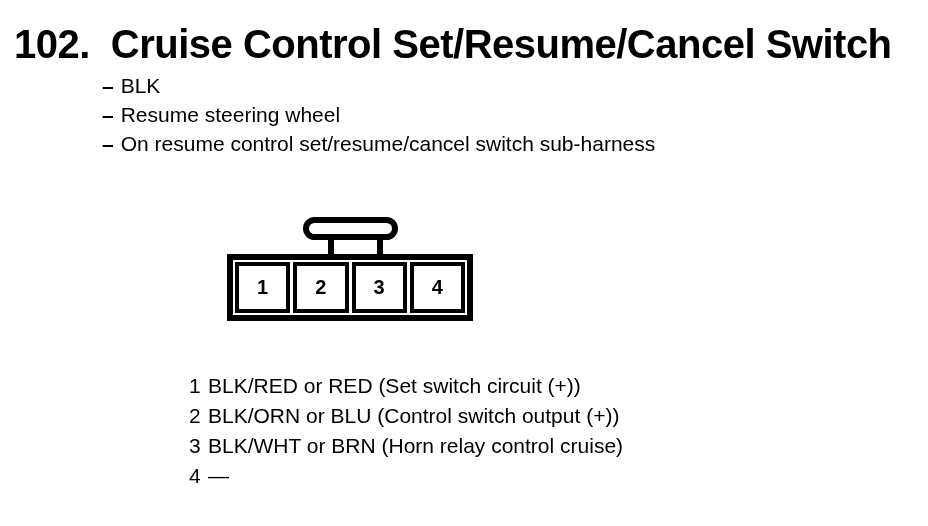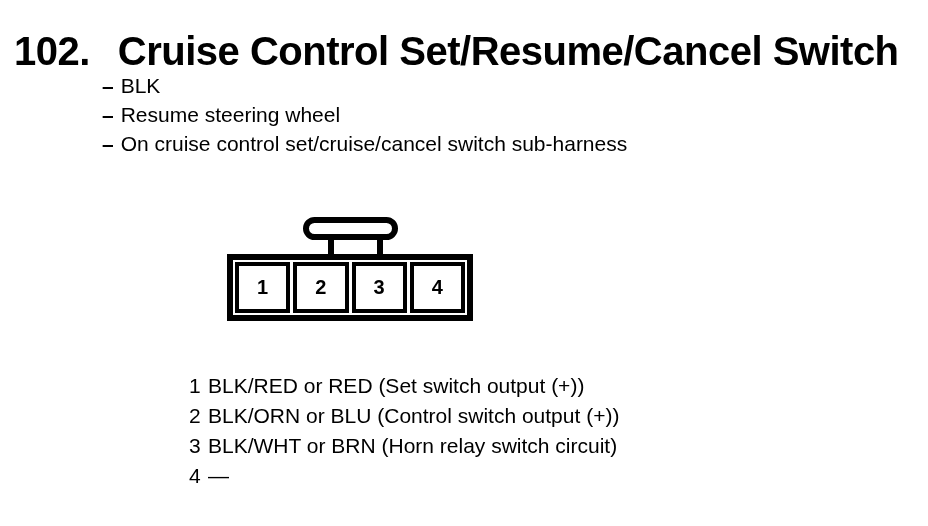--- a/index.html
+++ b/index.html
@@ -20,21 +20,21 @@
     top: 13px;
     display: flex;
     gap: 13px;
     align-items: baseline;
     font-weight: bold;
     font-size: 40px;
     line-height: 46px;
     letter-spacing: -0.5px;
     white-space: nowrap;
   }
-  .header h1 { margin: 15px; font-size: inherit; font-weight: inherit; display: inline; }
+  .header h1 { margin: 8px; font-size: inherit; font-weight: inherit; display: inline; }
 
   
   .notes {
     position: absolute;
     left: 102px;
     top: 71px;
     font-size: 21px;
     line-height: 29px;
   }
   .note { display: flex; }
@@ -118,21 +118,21 @@
     <div class="note">
       <span class="dash">–</span>
       <span>BLK</span>
     </div>
     <div class="note">
       <span class="dash">–</span>
       <span>Resume steering wheel</span>
     </div>
     <div class="note">
       <span class="dash">–</span>
-      <span>On cruise control set/cruise/cancel switch sub-harness</span>
+      <span>On resume control set/resume/cancel switch sub-harness</span>
     </div>
   </div>
 
   <div class="connector">
     <div class="tab-pill"></div>
     <div class="tab-leg left"></div>
     <div class="tab-leg right"></div>
     <div class="body-box">
       <div class="cell">
         <span>1</span>
@@ -145,29 +145,29 @@
       </div>
       <div class="cell">
         <span>4</span>
       </div>
     </div>
   </div>
 
   <div class="pinout">
     <div class="pinrow">
       <span class="pin-num">1</span>
-      <span class="pin-desc">BLK/RED or RED (Set switch output (+))</span>
+      <span class="pin-desc">BLK/RED or RED (Set switch circuit (+))</span>
     </div>
     <div class="pinrow">
       <span class="pin-num">2</span>
       <span class="pin-desc">BLK/ORN or BLU (Control switch output (+))</span>
     </div>
     <div class="pinrow">
       <span class="pin-num">3</span>
-      <span class="pin-desc">BLK/WHT or BRN (Horn relay switch circuit)</span>
+      <span class="pin-desc">BLK/WHT or BRN (Horn relay control cruise)</span>
     </div>
     <div class="pinrow">
       <span class="pin-num">4</span>
       <span class="pin-desc">—</span>
     </div>
   </div>
 
 </div>
 
 </body></html>

